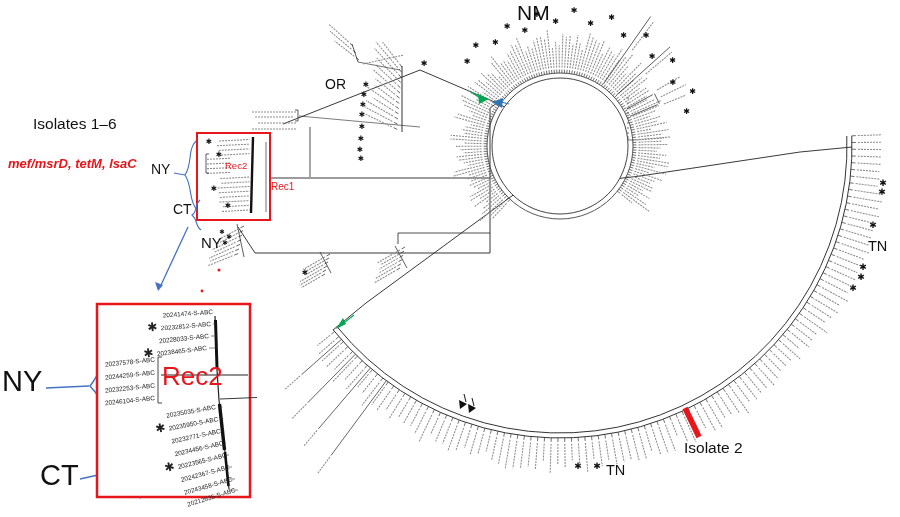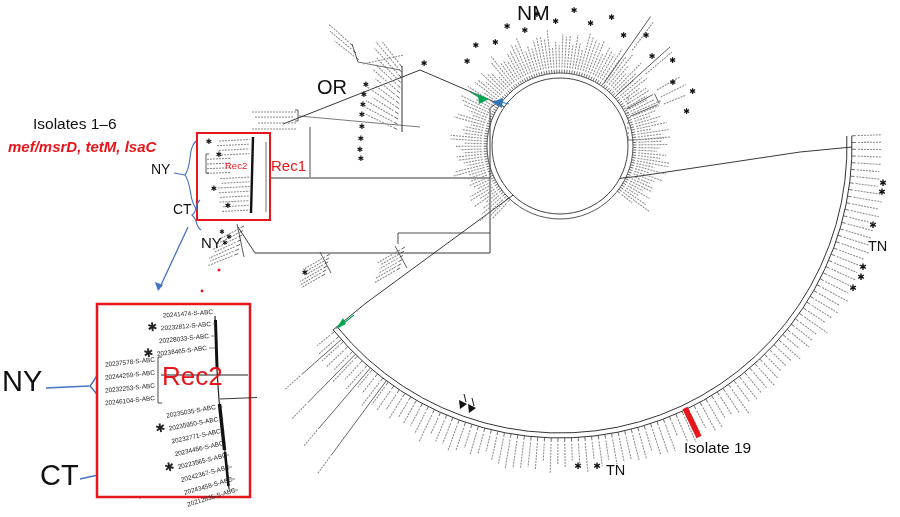--- a/index.html
+++ b/index.html
@@ -789,28 +789,28 @@
         <text x="230" y="469" font-size="6.4" fill="#222" text-anchor="end" font-family="Liberation Sans, sans-serif" transform="rotate(-15 230 469)"><tspan>20242367-S-ABC</tspan></text>
         <line x1="232" y1="467" x2="227.24" y2="467" stroke="#333" stroke-width="0.6"></line>
         <text x="233" y="481" font-size="6.4" fill="#222" text-anchor="end" font-family="Liberation Sans, sans-serif" transform="rotate(-16 233 481)"><tspan>20243458-S-ABC</tspan></text>
         <line x1="235" y1="479" x2="228.2" y2="479" stroke="#333" stroke-width="0.6"></line>
         <text x="236" y="492" font-size="6.4" fill="#222" text-anchor="end" font-family="Liberation Sans, sans-serif" transform="rotate(-17 236 492)"><tspan>20212635-S-ABC</tspan></text>
         <line x1="238" y1="490" x2="229.08" y2="490" stroke="#333" stroke-width="0.6"></line>
       </g>
     </svg>
 
   <div class="t" style="left:33px;top:116px;font-size:15.5px">Isolates 1–6</div>
-  <div class="t red" style="left:8px;top:139px;font-size:15px">mef/msrD, tetM, lsaC</div>
+  <div class="t red" style="left:8px;top:157px;font-size:13px">mef/msrD, tetM, lsaC</div>
   <div class="t" style="left:151px;top:162px;font-size:14px">NY</div>
   <div class="t" style="left:173px;top:202px;font-size:14px">CT</div>
   <div class="t" style="left:201px;top:235px;font-size:15px">NY</div>
   <div class="t" style="left:517px;top:2px;font-size:21px">NM</div>
-  <div class="t" style="left:317px;top:77px;font-size:20px">OR</div>
+  <div class="t" style="left:325px;top:77px;font-size:14px">OR</div>
   <div class="t" style="left:868px;top:239px;font-size:14.5px">TN</div>
   <div class="t" style="left:606px;top:463px;font-size:14.5px">TN</div>
-  <div class="t" style="left:684px;top:440px;font-size:15.5px">Isolate 19</div>
-  <div class="t recl" style="left:271px;top:158px;font-size:15px">Rec1</div>
+  <div class="t" style="left:684px;top:440px;font-size:15.5px">Isolate 2</div>
+  <div class="t recl" style="left:271px;top:182px;font-size:10px">Rec1</div>
   <div class="t recl" style="left:225px;top:161px;font-size:9.5px">Rec2</div>
 
   <div class="t recl" style="left:162px;top:363px;font-size:26px">Rec2</div>
   <div class="t" style="left:2px;top:366px;font-size:29px">NY</div>
   <div class="t" style="left:40px;top:460px;font-size:29px">CT</div>
 </div>
 
 </body></html>

